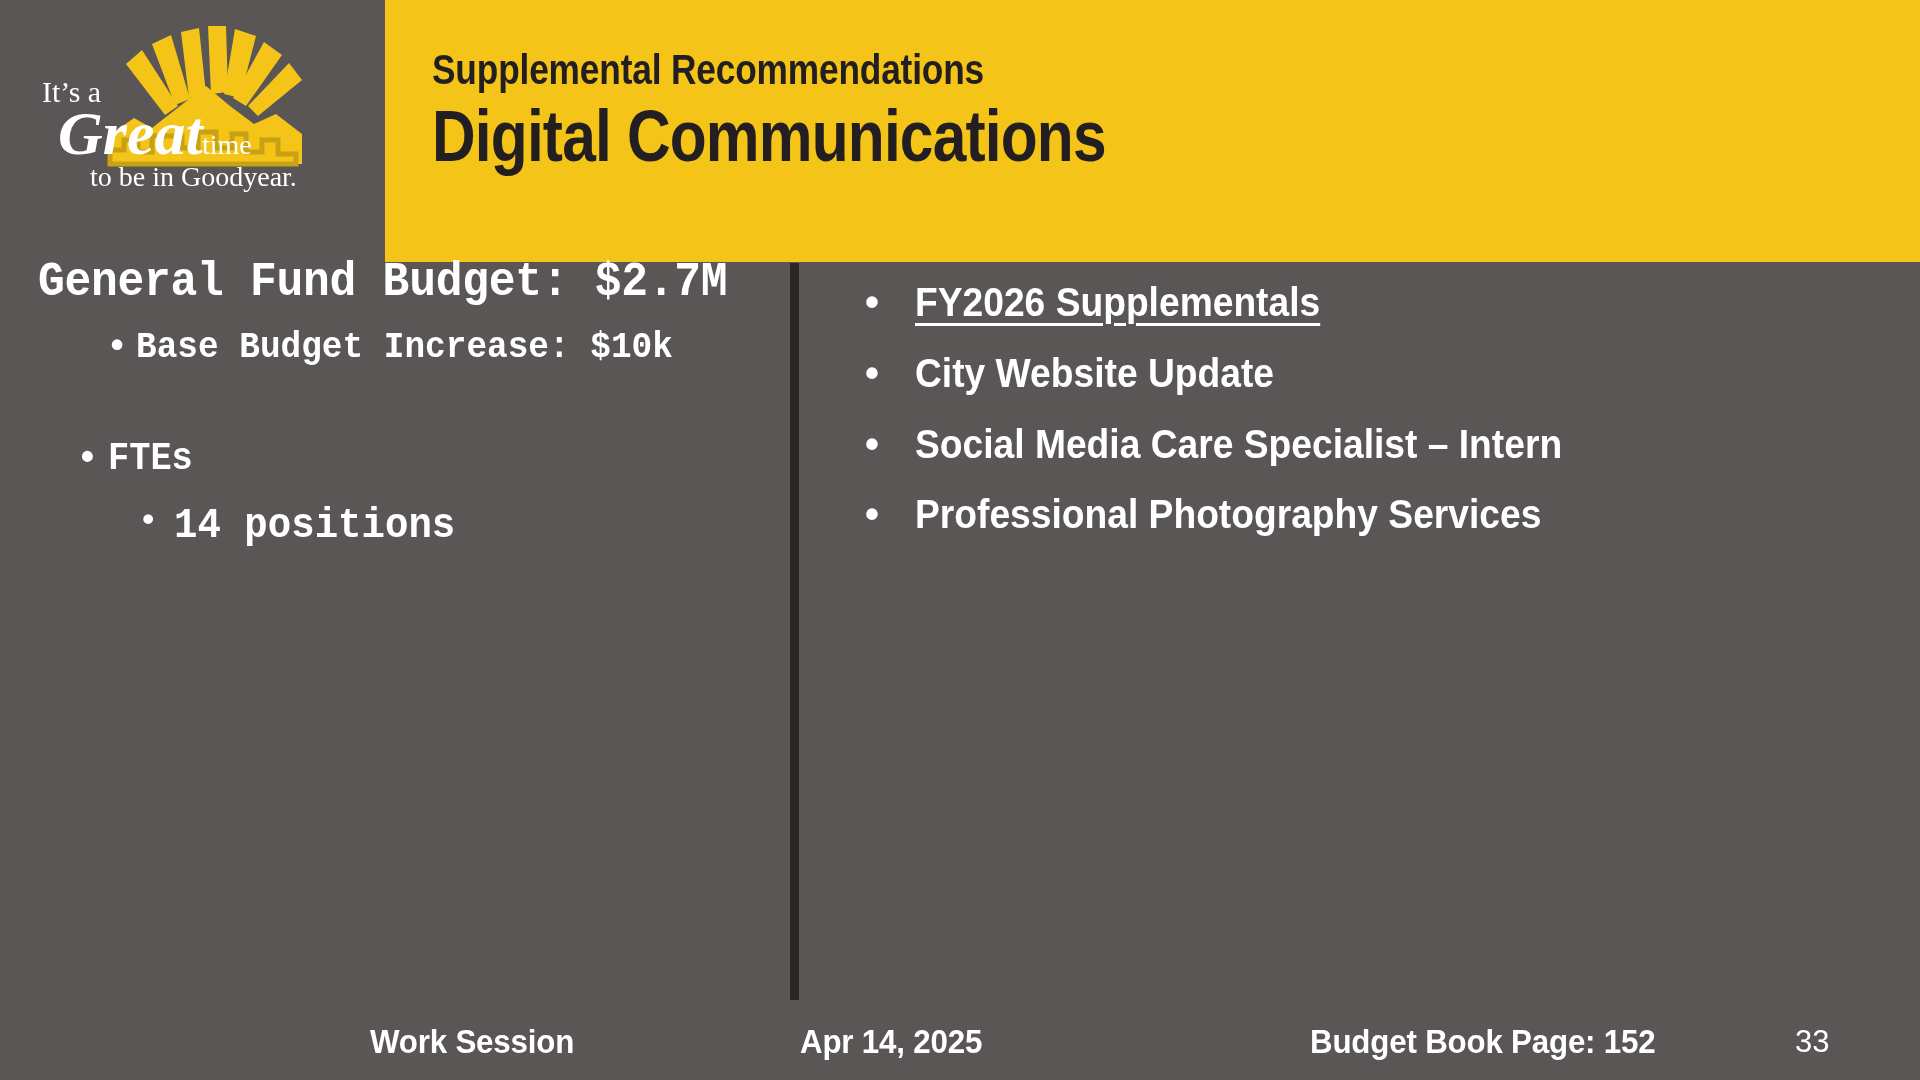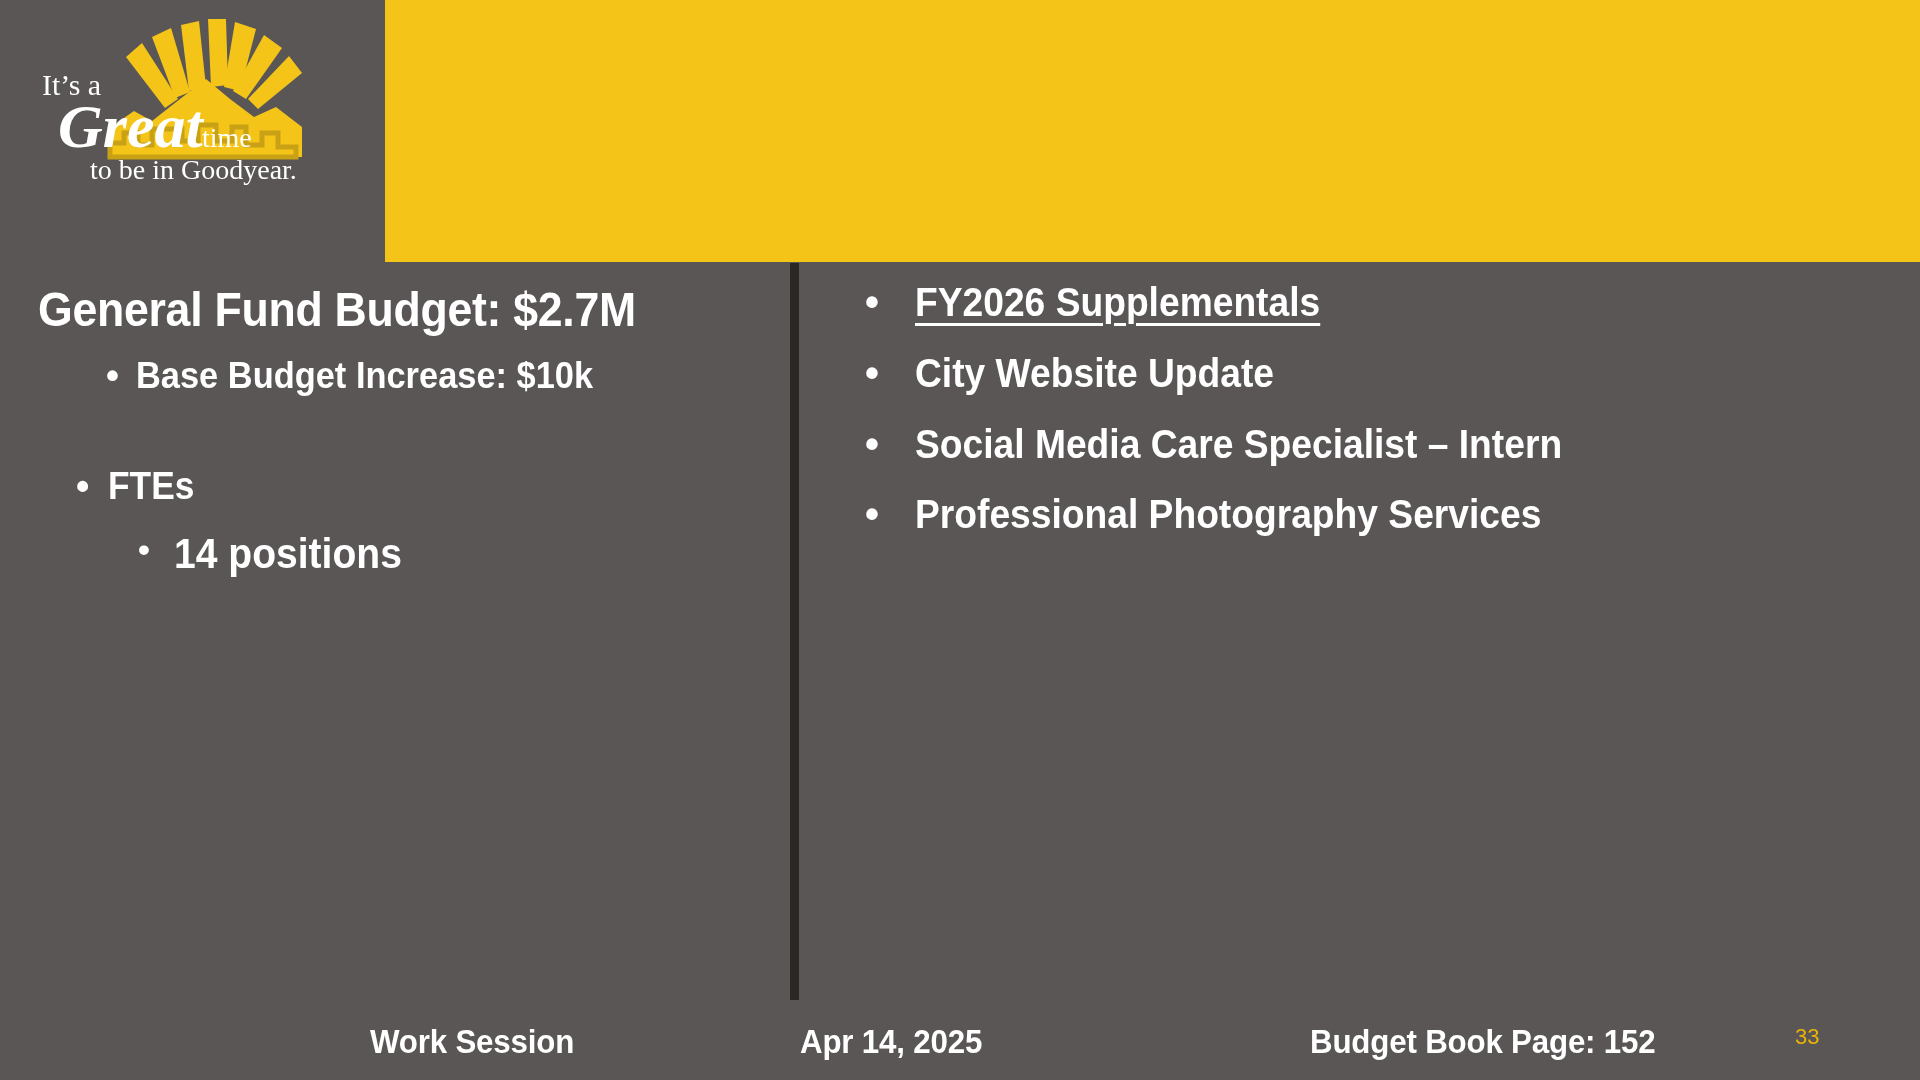--- a/index.html
+++ b/index.html
@@ -51,43 +51,44 @@
     margin-top: 6px;
     transform: scaleX(0.84);
     transform-origin: left center;
     white-space: nowrap;
   }
 
   
   .brand-logo {
     position: absolute;
     left: 30px;
-    top: 7px;
+    top: 14px;
     width: 320px;
     height: 200px;
     text-align: center;
   }
   .brand-logo svg { display:block; width: 320px; height: 200px; }
 
   
   .divider {
     position: absolute;
     left: 790px;
     top: 263px;
     width: 9px;
     height: 737px;
     background: #2a2725;
   }
 
   
   .col-left {
     position: absolute;
     left: 38px;
-    top: 284px;
+    top: 256px;
     width: 720px;
+    font-family: Liberation Mono, monospace;
   }
   .col-right {
     position: absolute;
     left: 865px;
     top: 278px;
     width: 1020px;
   }
 
   .lead {
     color: #ffffff;
@@ -184,22 +185,22 @@
     transform-origin: left center;
   }
   .f-session { left: 370px;  top: 1022px; }
   .f-date    { left: 800px;  top: 1022px; }
   .f-page    { left: 1310px; top: 1022px; }
 
   .slide-number {
     position: absolute;
     left: 1795px;
     top: 1024px;
-    color: #eab308;
-    font-size: 22px;
+    color: #ffffff;
+    font-size: 31px;
     font-weight: normal;
     white-space: nowrap;
   }
 </style>
 </head>
 <body>
 
 <div class="slide">
 
   <div class="brand-logo">
@@ -222,20 +223,24 @@
       <g fill="#ffffff">
         <text x="12" y="88" font-family="'Liberation Serif', serif" font-size="30">It’s a</text>
         <text x="28" y="140" font-family="'Liberation Serif', serif" font-size="62" font-style="italic" font-weight="bold">Great</text>
         <text x="172" y="140" font-family="'Liberation Serif', serif" font-size="28">time</text>
         <text x="60" y="172" font-family="'Liberation Serif', serif" font-size="28">to be in Goodyear.</text>
       </g>
     </svg>
   </div>
 
   <div class="header-band"></div>
+  <div class="header-text">
+    <div class="kicker">Supplemental Recommendations</div>
+    <div class="headline">Digital Communications</div>
+  </div>
 
   <div class="divider"></div>
 
   <div class="col-left">
     <div class="lead">General Fund Budget: $2.7M</div>
 
     <ul class="bullets">
       <li class="lvl1">
         <span class="dot">•</span>
         <span class="txt">Base Budget Increase: $10k</span>

